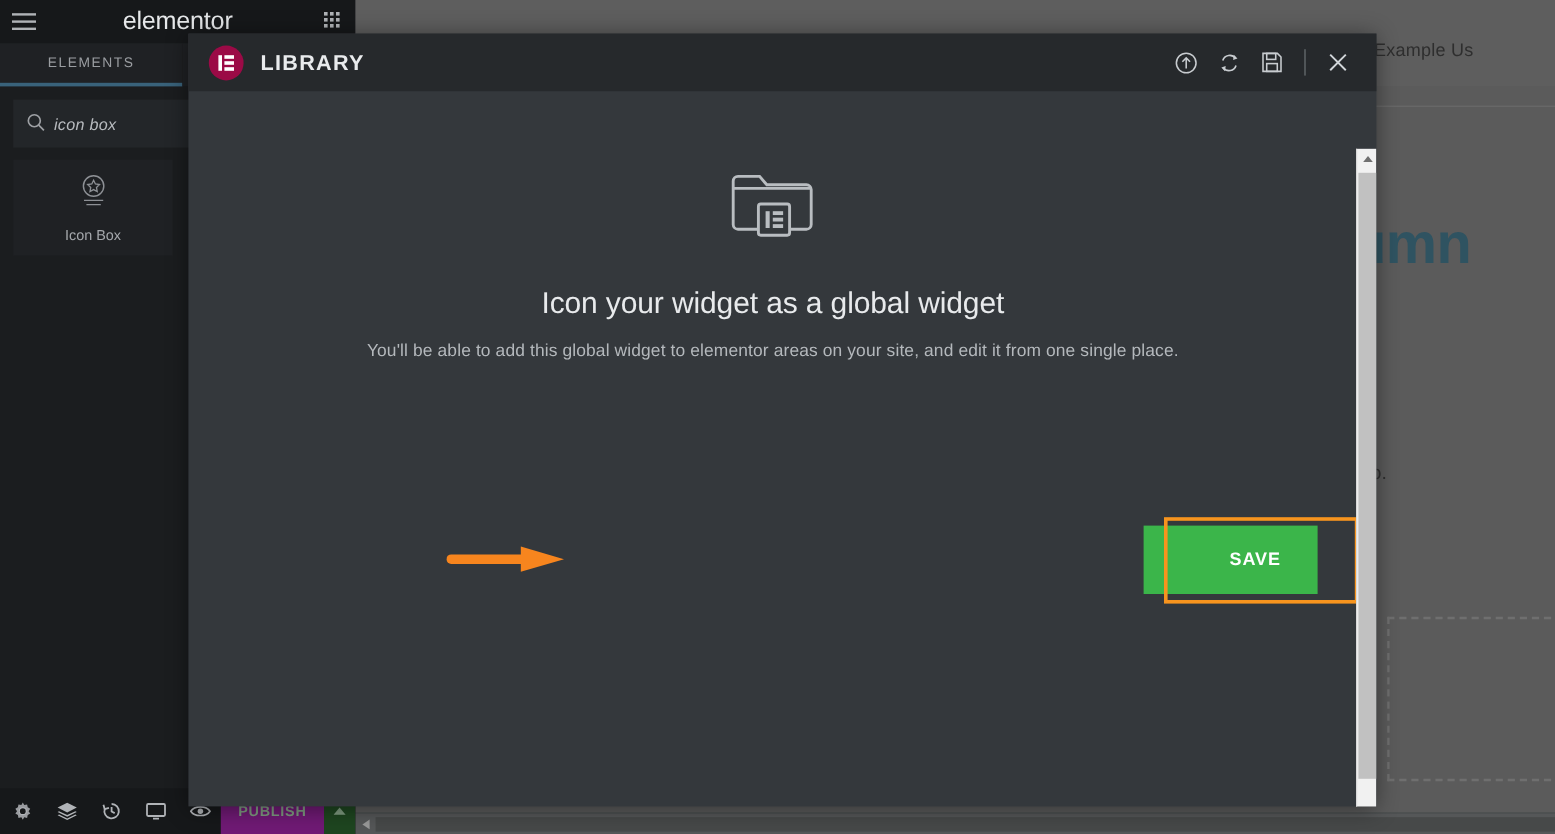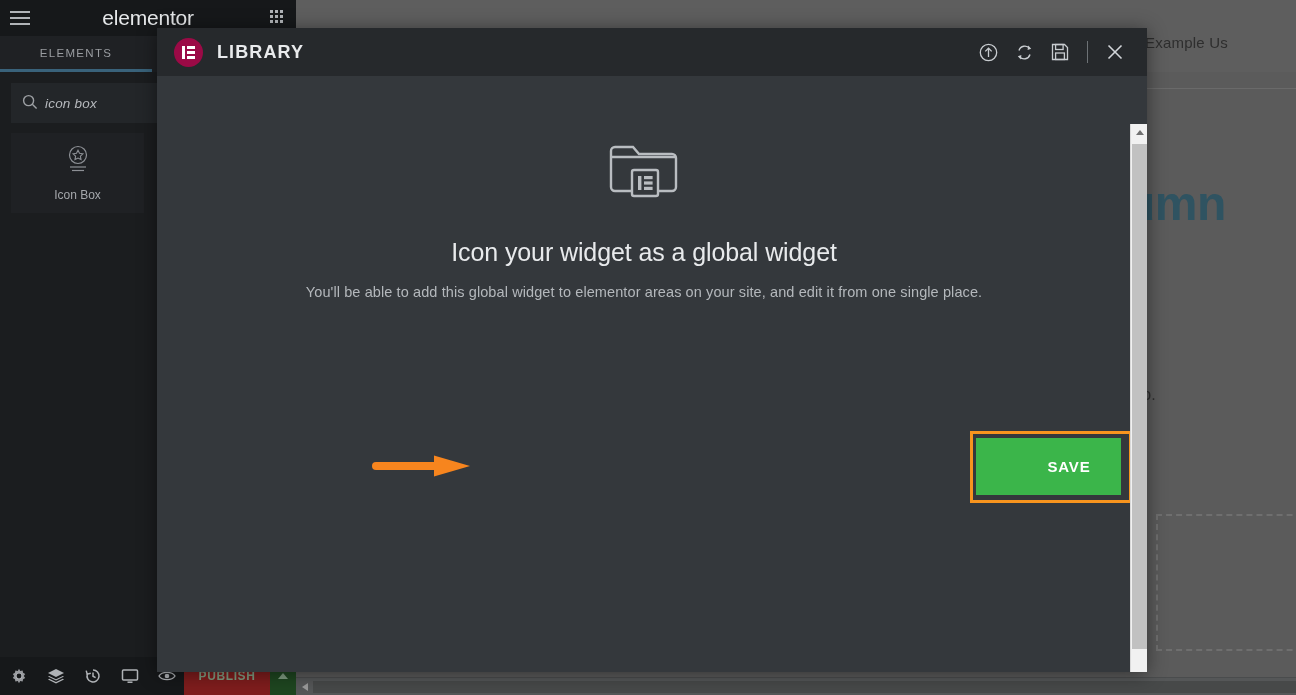--- a/index.html
+++ b/index.html
@@ -117,21 +117,21 @@
   .panel-footer {
     position: absolute; left: 0; bottom: 0; width: 296px; height: 38px;
     background: #16181a; display: flex; align-items: center;
   }
   .foot-ico {
     width: 37px; height: 38px; display: flex; align-items: center;
     justify-content: center;
   }
   .publish-btn {
     position: absolute; left: 184px; top: 0; width: 86px; height: 38px;
-    background: #7f1d1d; display: flex; align-items: center;
+    background: #701a75; display: flex; align-items: center;
     justify-content: center; color: #7f9c81; font-size: 12px;
     letter-spacing: .6px; font-weight: bold;
   }
   .publish-arrow {
     position: absolute; left: 270px; top: 0; width: 26px; height: 38px;
     background: #1e4620; display: flex; align-items: center; justify-content: center;
   }
   .tri-up {
     width: 0; height: 0; border-left: 5px solid transparent;
     border-right: 5px solid transparent; border-bottom: 6px solid #7f9c81;
@@ -181,21 +181,21 @@
   .name-input-static {
     position: absolute; left: 320px; top: 364px; width: 654px; height: 53px;
     background: #2a2d31; display: flex; align-items: center; padding-left: 22px;
   }
   .input-value { font-size: 15px; color: #c8ccd0; }
   .caret {
     display: inline-block; width: 1px; height: 17px; background: #d8dcdf;
     margin-left: 1px; position: relative; top: 3px;
   }
   .save-btn {
-    position: absolute; left: 819px; top: 362px; width: 145px; height: 57px;
+    position: absolute; left: 796px; top: 362px; width: 145px; height: 57px;
     background: #3bb54a; display: flex; align-items: center; justify-content: center;
     color: #ffffff; font-size: 15px; font-weight: bold; letter-spacing: .8px; padding-left: 41px;
   }
   .save-highlight {
     position: absolute; left: 813px; top: 355px; width: 162px; height: 72px;
     border: 3px solid #f7941e;
   }
   .arrow-annot {
     position: absolute; left: 215px; top: 378px; width: 100px; height: 24px;
   }

